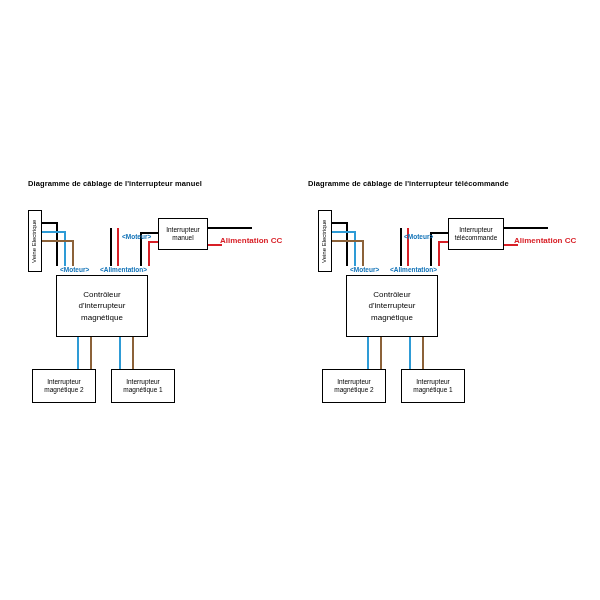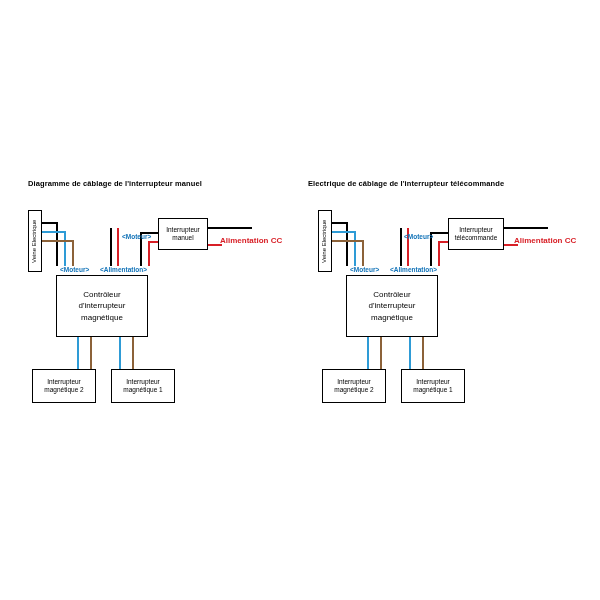--- a/index.html
+++ b/index.html
@@ -144,21 +144,21 @@
       <span>magnétique 2</span>
     </div>
     <div class="box" style="left:111px; top:369px; width:64px; height:34px; flex-direction:column;">
       <span>Interrupteur</span>
       <span>magnétique 1</span>
     </div>
   </div>
 
   <div class="diagram" id="diagram-right">
 
-    <div class="diag-title" style="left:10px; top:179px;">Electrique de câblage de l'interrupteur télécommande</div>
+    <div class="diag-title" style="left:10px; top:179px;">Diagramme de câblage de l'interrupteur télécommande</div>
 
     <div class="box vertical-text" style="left:20px; top:210px; width:14px; height:62px;">Veine Electrique</div>
 
     <div class="wire" style="left:34px; top:222px; width:16px; height:1.6px; background:#000;"></div>
     <div class="wire" style="left:48.4px; top:222px; width:1.6px; height:44px; background:#000;"></div>
 
     <div class="wire" style="left:34px; top:231px; width:24px; height:1.6px; background:#2e9bd6;"></div>
     <div class="wire" style="left:56.4px; top:231px; width:1.6px; height:35px; background:#2e9bd6;"></div>
 
     <div class="wire" style="left:34px; top:240px; width:32px; height:1.6px; background:#8c6239;"></div>

